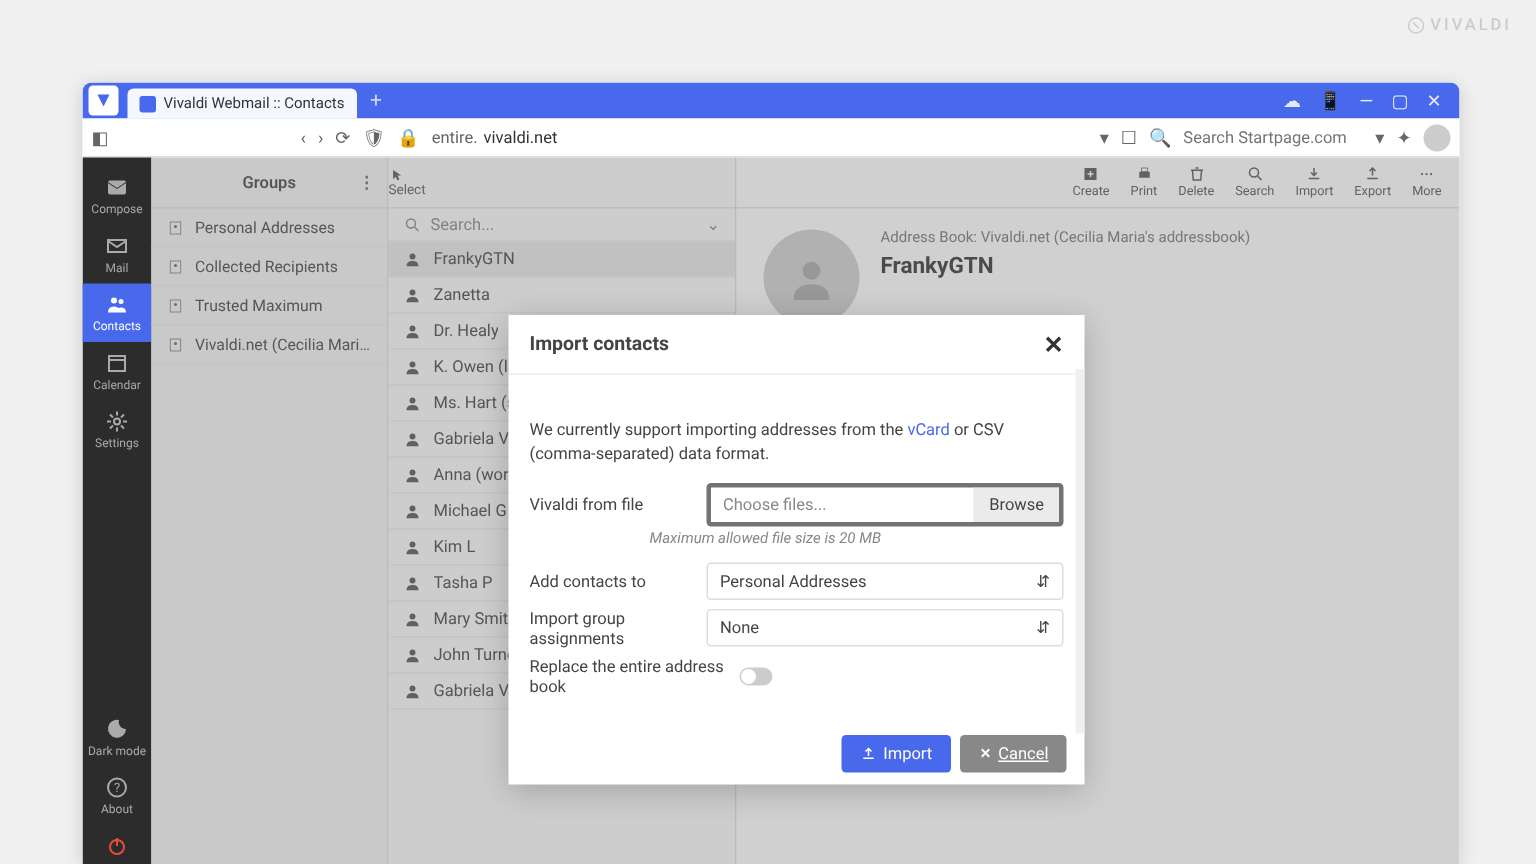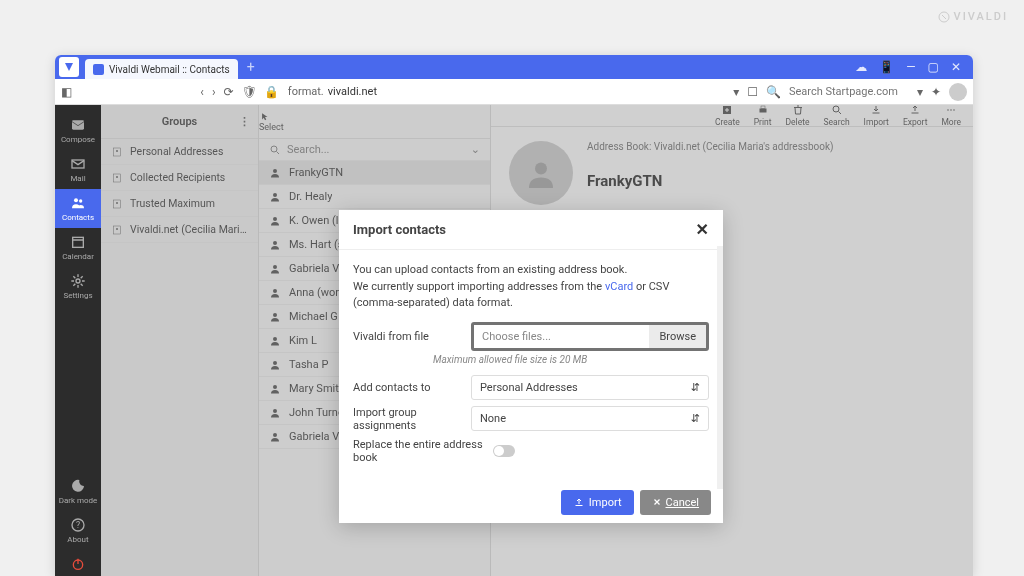--- a/index.html
+++ b/index.html
@@ -51,27 +51,27 @@
 .contacts-panel { width: 232px; background: #fafafa; border-right: 1px solid #ddd; }
 .select-header { height: 34px; display: flex; flex-direction: column; align-items: flex-start; justify-content: center; font-size: 9px; color: #555; border-bottom: 1px solid #e4e4e4; }
 .search-row { display: flex; align-items: center; padding: 4px 10px; gap: 6px; border-bottom: 1px solid #eee; color: #888; font-size: 11px; }
 .search-row .chev { margin-left: auto; }
 .contact-item { display: flex; align-items: center; gap: 8px; padding: 5px 10px; font-size: 11px; color: #444; border-bottom: 1px solid #eee; cursor: pointer; }
 .contact-item.selected { background: #e8e8e8; }
 .contact-item svg { width: 12px; height: 12px; color: #555; flex-shrink: 0; }
 .contact-item span { white-space: nowrap; overflow: hidden; text-overflow: ellipsis; }
 
 .detail-panel { flex: 1; background: #fff; position: relative; }
-.toolbar { height: 22px; display: flex; align-items: center; justify-content: flex-end; gap: 14px; padding: 0 12px; border-bottom: 1px solid #e4e4e4; font-size: 8.5px; color: #555; }
+.toolbar { height: 34px; display: flex; align-items: center; justify-content: flex-end; gap: 14px; padding: 0 12px; border-bottom: 1px solid #e4e4e4; font-size: 8.5px; color: #555; }
 .toolbar-item { display: flex; flex-direction: column; align-items: center; gap: 1px; cursor: pointer; }
 .toolbar-item svg { width: 12px; height: 12px; }
 .detail-body { padding: 14px 18px; display: flex; gap: 14px; }
 .avatar-lg { width: 64px; height: 64px; background: #d0d0d0; border-radius: 50%; display: flex; align-items: center; justify-content: center; }
 .avatar-lg svg { width: 36px; height: 36px; color: #aaa; }
-.detail-info .breadcrumb { font-size: 10px; color: #777; margin-bottom: 20px; }
+.detail-info .breadcrumb { font-size: 10px; color: #777; margin-bottom: 4px; }
 .detail-info h2 { font-size: 15px; font-weight: 700; color: #333; }
 
 .modal { position: absolute; top: 105px; left: 284px; width: 384px; background: #fff; box-shadow: 0 4px 20px rgba(0,0,0,0.2); z-index: 5; font-size: 11px; color: #444; }
 .modal-scroll-edge { position: absolute; right: 0; top: 36px; bottom: 34px; width: 6px; background: #f0f0f0; }
 .modal-header { display: flex; align-items: center; justify-content: space-between; padding: 10px 14px; font-weight: 700; font-size: 13px; border-bottom: 1px solid #eee; }
 .modal-close { cursor: pointer; font-size: 16px; color: #333; }
 .modal-body { padding: 12px 14px; }
 .modal-body p { line-height: 1.5; margin-bottom: 10px; }
 .modal-body a { color: #4969ed; text-decoration: none; }
 .form-row { display: flex; align-items: center; margin-bottom: 6px; }
@@ -126,21 +126,21 @@
   <div class="addressbar">
     <span class="addr-icon">◧</span>
     <div class="addr-nav">
       <span class="addr-icon">‹</span>
       <span class="addr-icon">›</span>
       <span class="addr-icon">⟳</span>
     </div>
     <span class="addr-icon">🛡</span>
     <span class="addr-icon">🔒</span>
     <div class="addr-url">
-      <span>format.</span>
+      <span>entire.</span>
         <span class="domain">vivaldi.net</span>
     </div>
     <div class="addr-spacer"></div>
     <div class="addr-right">
       <span class="addr-icon">▾</span>
       <span class="addr-icon">☐</span>
       <span class="addr-icon">🔍</span>
       <input class="search-box" placeholder="Search Startpage.com" style="">
       <span class="addr-icon">▾</span>
       <span class="addr-icon">✦</span>
@@ -266,20 +266,27 @@
               <circle cx="12" cy="8" r="4" fill="currentColor"></circle>
               <path d="M4 21 Q4 14 12 14 Q20 14 20 21" fill="currentColor"></path>
             </svg>
             <span>FrankyGTN</span>
           </div>
           <div class="contact-item">
             <svg viewBox="0 0 24 24">
               <circle cx="12" cy="8" r="4" fill="currentColor"></circle>
               <path d="M4 21 Q4 14 12 14 Q20 14 20 21" fill="currentColor"></path>
             </svg>
+            <span>Zanetta</span>
+          </div>
+          <div class="contact-item">
+            <svg viewBox="0 0 24 24">
+              <circle cx="12" cy="8" r="4" fill="currentColor"></circle>
+              <path d="M4 21 Q4 14 12 14 Q20 14 20 21" fill="currentColor"></path>
+            </svg>
             <span>Dr. Healy</span>
           </div>
           <div class="contact-item">
             <svg viewBox="0 0 24 24">
               <circle cx="12" cy="8" r="4" fill="currentColor"></circle>
               <path d="M4 21 Q4 14 12 14 Q20 14 20 21" fill="currentColor"></path>
             </svg>
             <span>K. Owen (land</span>
           </div>
           <div class="contact-item">
@@ -413,21 +420,21 @@
     </div>
 
     <div class="modal">
       <div class="modal-scroll-edge"></div>
       <div class="modal-header">
         <span>Import contacts</span>
         <span class="modal-close">✕</span>
       </div>
       <div class="modal-body">
         <p>
-          <span>You can upload contacts from an existing address book.</span><br>
+          <br>
           <span>We currently support importing addresses from the </span><a href="#">vCard</a><span> or CSV (comma-separated) data format.</span>
         </p>
         <div class="form-row">
           <div class="lbl">Vivaldi from file</div>
           <div class="ctrl">
             <div class="file-input">
               <div class="choose">Choose files...</div>
               <div class="browse">Browse</div>
             </div>
           </div>

